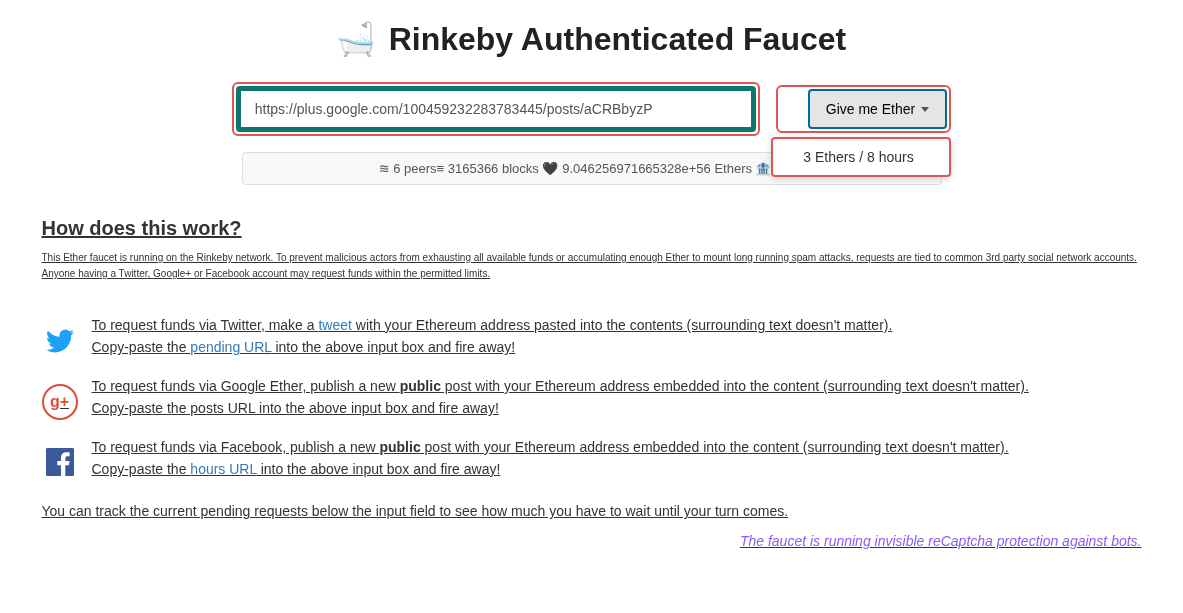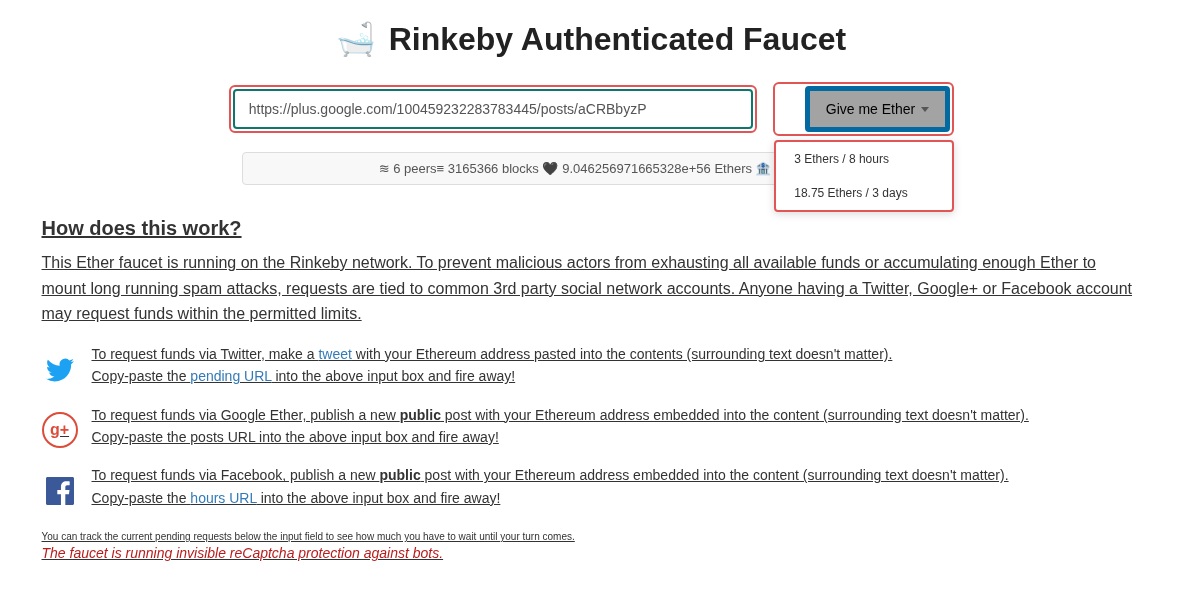--- a/index.html
+++ b/index.html
@@ -44,43 +44,43 @@
       border: 2px solid #e05555;
       border-radius: 6px;
       padding: 2px;
       background: #fff;
     }
 
     .url-input {
       width: 520px;
       padding: 10px 14px;
       font-size: 14px;
-      border: 2px solid #0f766e;
+      border: 5px solid #0f766e;
       border-radius: 4px;
       outline: none;
       color: #555;
     }
 
     .dropdown-wrapper {
       position: relative;
       margin-left: 16px;
     }
 
     .dropdown-border {
       border: 2px solid #e05555;
       border-radius: 6px;
       padding: 2px;
       background: #fff;
     }
 
     .give-ether-btn {
       padding: 10px 16px;
       font-size: 14px;
-      background: #a3a3a3;
-      border: 5px solid #0369a1;
+      background: #e5e5e5;
+      border: 2px solid #0369a1;
       border-radius: 4px;
       cursor: pointer;
       display: flex;
       align-items: center;
       gap: 6px;
       white-space: nowrap;
       margin-left: 28px;
     }
 
     .give-ether-btn .caret {
@@ -99,23 +99,24 @@
       border-radius: 4px;
       box-shadow: 0 2px 8px rgba(0,0,0,0.15);
       min-width: 180px;
       z-index: 10;
       border: 2px solid #e05555;
     }
 
     .dropdown-item {
       padding: 10px 18px;
       cursor: pointer;
-      font-size: 12px;
+      font-size: 14px;
       color: #333;
       white-space: nowrap;
+      margin-left: 12px;
     }
 
     .status-bar {
       background: #f8f8f8;
       border: 1px solid #ddd;
       border-radius: 4px;
       padding: 8px 14px;
       font-size: 13px;
       color: #555;
       text-align: center;
@@ -132,23 +133,23 @@
       text-decoration: underline;
     }
 
     .how-section h2 {
       font-size: 20px;
       font-weight: bold;
       margin-bottom: 10px;
     }
 
     .how-section p.intro {
-      font-size: 16px;
+      font-size: 10px;
       line-height: 1.6;
-      margin-bottom: 16px;
+      margin-bottom: 32px;
     }
 
     .social-list {
       list-style: none;
       margin-bottom: 20px;
     }
 
     .social-item {
       display: flex;
       align-items: flex-end;
@@ -190,29 +191,30 @@
       font-size: 14px;
       line-height: 1.6;
     }
 
     .social-text a, .link {
       color: #337ab7;
       text-decoration: none;
     }
 
     .bottom-note {
-      font-size: 10px;
-      margin-bottom: 0;
+      font-size: 14px;
+      margin-bottom: 10px;
       line-height: 1.6;
     }
 
     .bottom-italic {
       font-style: italic;
       font-size: 14px;
-      color: #b91c1c;
+      color: #8b5cf6;
+      text-align: right;
     }
   </style>
 </head>
 <body>
 
 <div class="header">
   <h1>
     <span class="bath-icon">🛁</span>
     <span>Rinkeby Authenticated Faucet</span>
   </h1>
@@ -225,21 +227,20 @@
 
   <div class="dropdown-wrapper">
     <div class="dropdown-border">
       <button class="give-ether-btn">
         <span>Give me Ether </span>
         <span class="caret"></span>
       </button>
     </div>
     <div class="dropdown-menu">
       <div class="dropdown-item">3 Ethers / 8 hours</div>
-      <div class="dropdown-item">18.75 Ethers / 3 days</div>
     </div>
   </div>
 </div>
 
 <div class="status-bar">≋ 6 peers≡ 3165366 blocks 🖤 9.046256971665328e+56 Ethers 🏦 2055</div>
 
 <div class="how-section">
   <h2>How does this work?</h2>
   <p class="intro">This Ether faucet is running on the Rinkeby network. To prevent malicious actors from exhausting all available funds or accumulating enough Ether to mount long running spam attacks, requests are tied to common 3rd party social network accounts. Anyone having a Twitter, Google+ or Facebook account may request funds within the permitted limits.</p>
 

